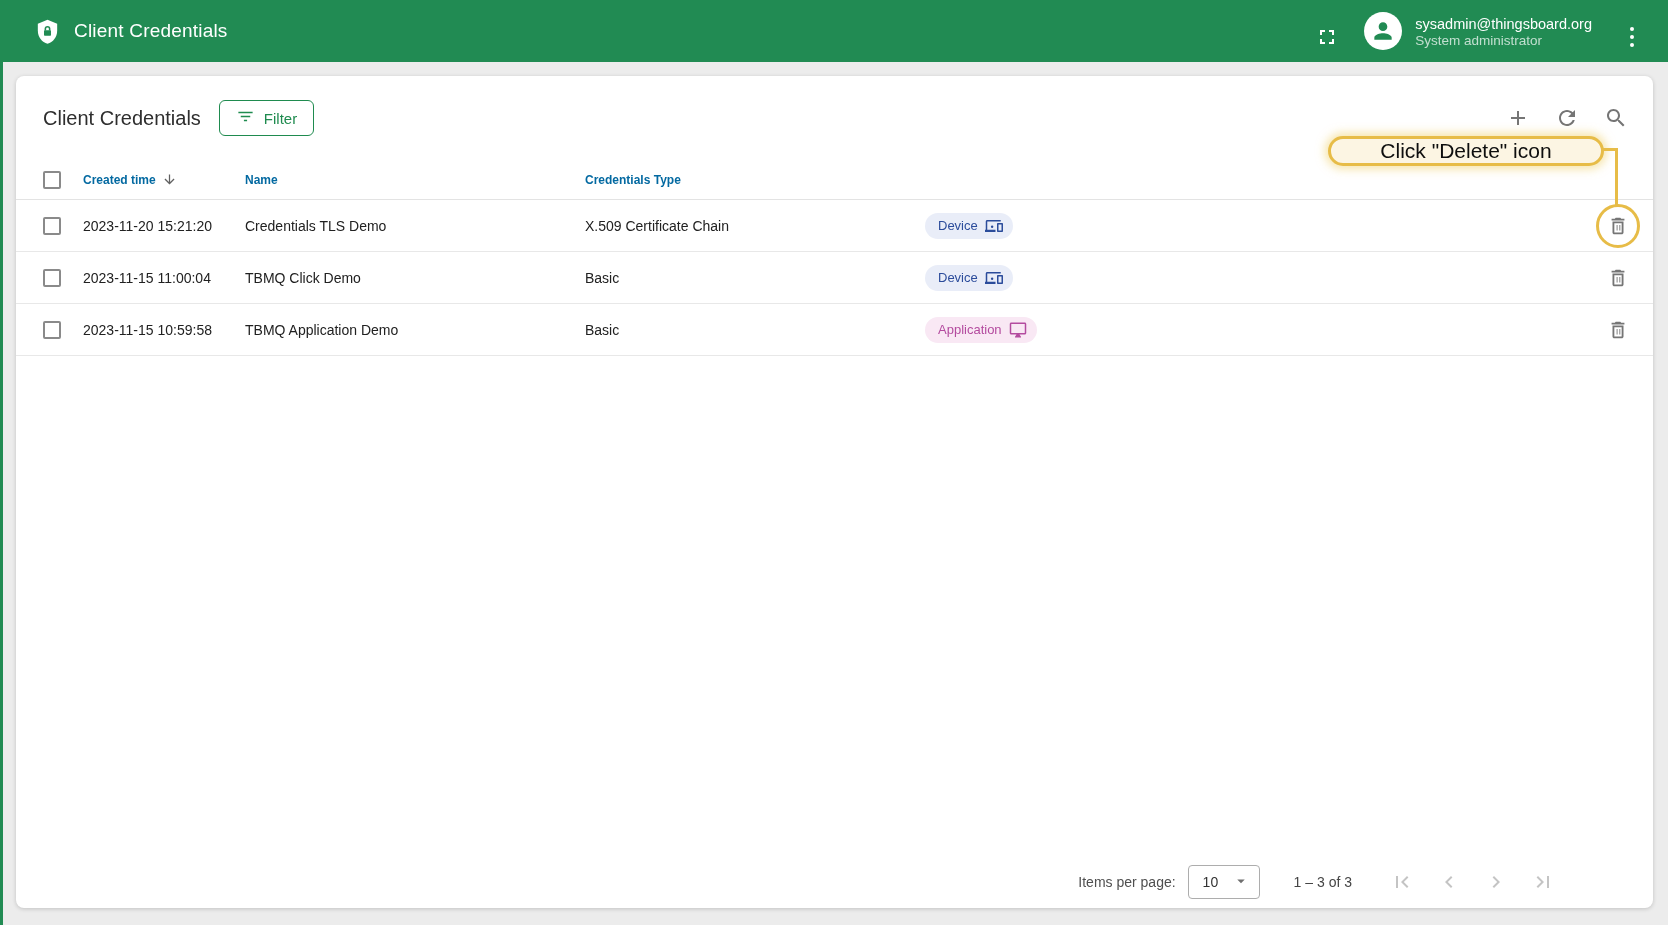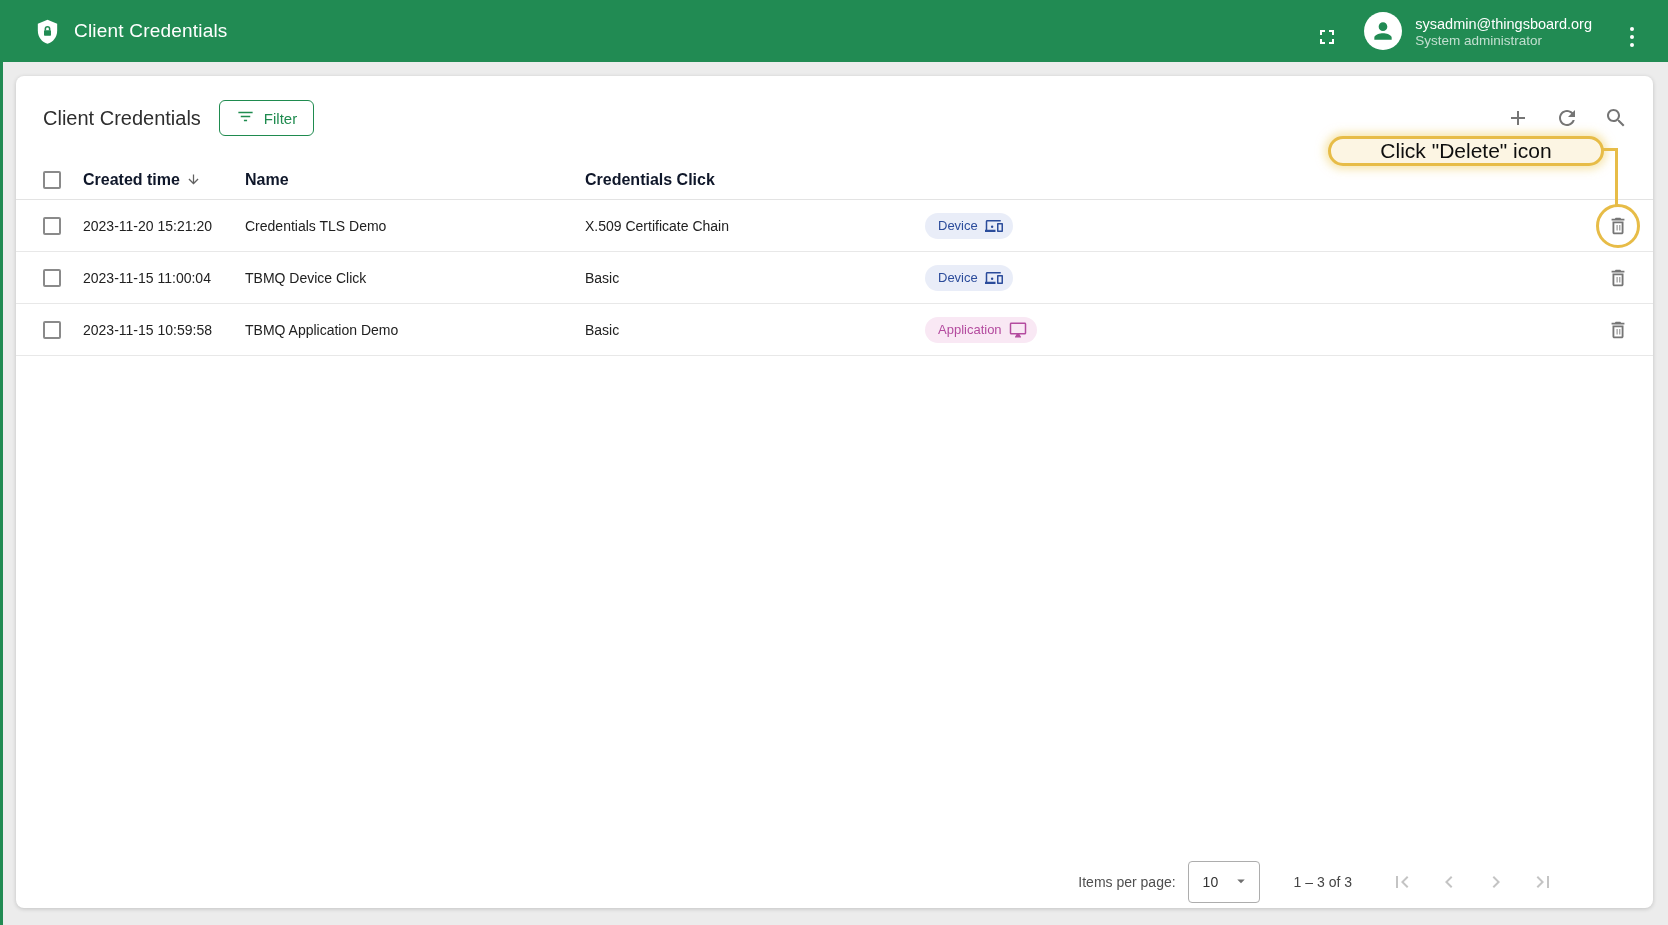--- a/index.html
+++ b/index.html
@@ -33,39 +33,39 @@
   .card-toolbar { display:flex; align-items:center; height:84px; padding:0 25px 0 27px; }
   .page-title { font-size:20px; font-weight:500; color:#2e2e2e; margin:0; }
   .filter-btn { margin-left:18px; height:36px; padding:0 16px; display:inline-flex; align-items:center;
                 gap:9px; border:1px solid #1F8B4F; color:#1F8B4F; background:#fff; border-radius:6px;
                 font-size:15px; font-weight:500; font-family:inherit; cursor:pointer; }
   .toolbar-actions { margin-left:auto; display:flex; gap:25px; }
   .toolbar-actions .iconbtn { width:24px; height:24px; }
 
   
   .thead, .trow { display:grid; grid-template-columns:67px 162px 340px 340px 1fr 70px; align-items:center; }
-  .thead { height:40px; border-bottom:1px solid #E3E3E3; font-size:16px; font-weight:700; color:#0f172a; }
+  .thead { height:40px; border-bottom:1px solid #E3E3E3; font-size:12px; font-weight:700; color:#0369a1; }
   .trow { height:52px; border-bottom:1px solid #E8E8E8; font-size:14px; color:#212121; }
   .checkbox { width:18px; height:18px; border:2px solid #8A8A8A; border-radius:2px; margin-left:27px;
               display:block; background:#fff; cursor:pointer; }
   .th-flex { display:flex; align-items:center; gap:6px; cursor:pointer; }
   .sort-arrow { color:#616161; display:flex; }
   .badge { display:inline-flex; align-items:center; gap:7px; height:26px; padding:0 10px 0 13px;
            border-radius:14px; font-size:13px; font-weight:500; }
   .badge.device { background:#E9EDF8; color:#2B4C9B; }
   .badge.application { background:#F9E8F4; color:#B44B9F; }
   .badge svg { display:block; }
   .trash-btn { width:40px; height:40px; margin:0 auto; border:none; background:none; border-radius:50%;
                display:flex; align-items:center; justify-content:center; color:#757575; cursor:pointer; }
 
   
   .paginator { position:absolute; left:0; right:18px; bottom:0; height:52px; display:flex; align-items:center;
                justify-content:flex-end; padding-right:80px; font-size:14px; color:#4F4F4F; }
   .pp-label { margin-right:12px; }
-  .pp-select { width:72px; height:42px; border:1px solid #ADADAD; border-radius:4px; background:#fff;
+  .pp-select { width:72px; height:34px; border:1px solid #ADADAD; border-radius:4px; background:#fff;
                display:flex; align-items:center; justify-content:space-between; padding:0 9px 0 14px;
                font-size:14px; color:#333; cursor:pointer; }
   .pp-range { margin:0 38px 0 34px; color:#454545; }
   .pg-nav { display:flex; align-items:center; gap:23px; }
   .pg-nav .iconbtn { width:24px; height:24px; color:#C4C4C4; cursor:default; }
 
   
   .callout { position:absolute; left:1328px; top:136px; width:276px; height:30px; background:#FCF5E3;
              border:3px solid #E7BC47; border-radius:15px; display:flex; align-items:center;
              justify-content:center; font-size:21px; color:#0e0e0e; z-index:5;
@@ -151,21 +151,21 @@
         </div>
       <div class="th-flex">
         <span>Created time</span>
         <span class="sort-arrow">
           <svg viewBox="0 0 24 24" width="15" height="15" fill="currentColor">
               <path d="M20 12l-1.41-1.41L13 16.17V4h-2v12.17l-5.58-5.59L4 12l8 8 8-8z"></path>
             </svg>
         </span>
       </div>
       <div>Name</div>
-      <div>Credentials Click</div>
+      <div>Credentials Type</div>
       <div></div>
     </div>
 
     <div class="trow">
       <div>
           <span class="checkbox"></span>
         </div>
       <div>2023-11-20 15:21:20</div>
       <div>Credentials TLS Demo</div>
       <div>X.509 Certificate Chain</div>
@@ -188,21 +188,21 @@
             </svg>
       </button>
         </div>
     </div>
 
     <div class="trow">
       <div>
           <span class="checkbox"></span>
         </div>
       <div>2023-11-15 11:00:04</div>
-      <div>TBMQ Device Click</div>
+      <div>TBMQ Click Demo</div>
       <div>Basic</div>
       <div>
         <span class="badge device">
           <span>Device</span>
           <span>
             <svg viewBox="0 0 24 24" width="18" height="18" fill="currentColor">
               <path d="M3 6h18V4H3c-1.1 0-2 .9-2 2v11H0v3h14v-3H3V6z"></path>
               <circle cx="9.5" cy="13" r="1.6"></circle>
               <path d="M23 8h-6c-.55 0-1 .45-1 1v10c0 .55.45 1 1 1h6c.55 0 1-.45 1-1V9c0-.55-.45-1-1-1zm-1 10h-4v-8h4v8z"></path>
             </svg>

